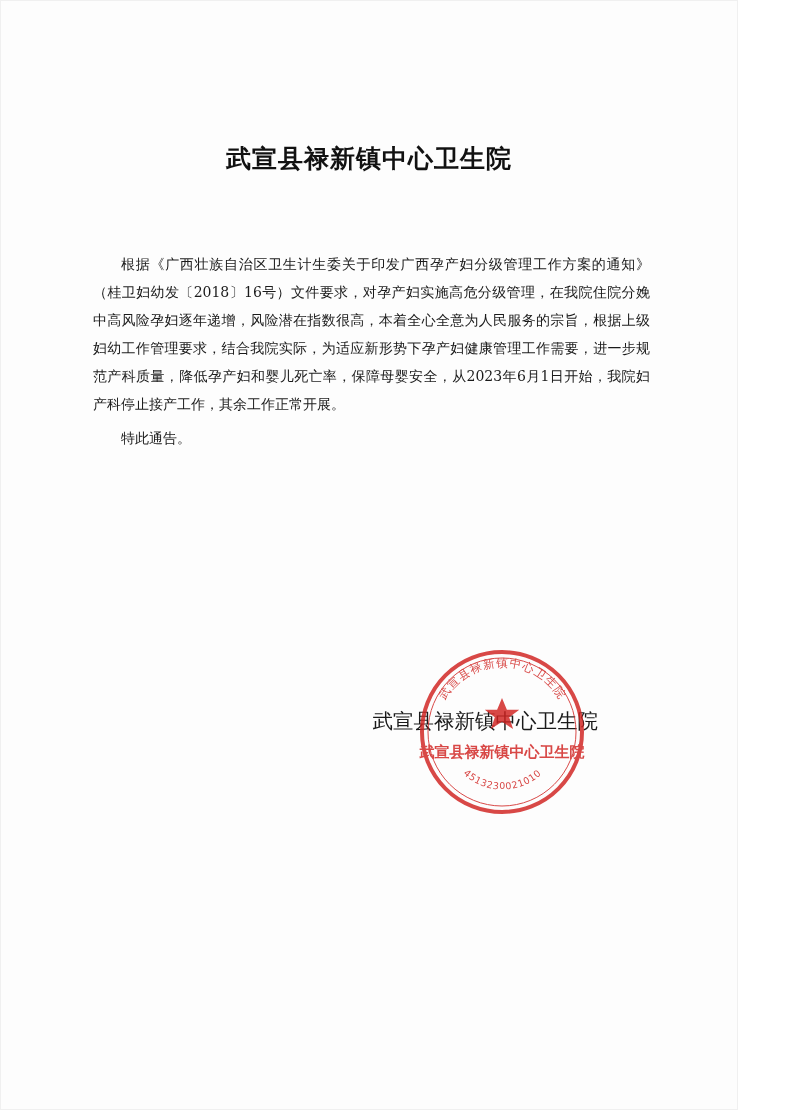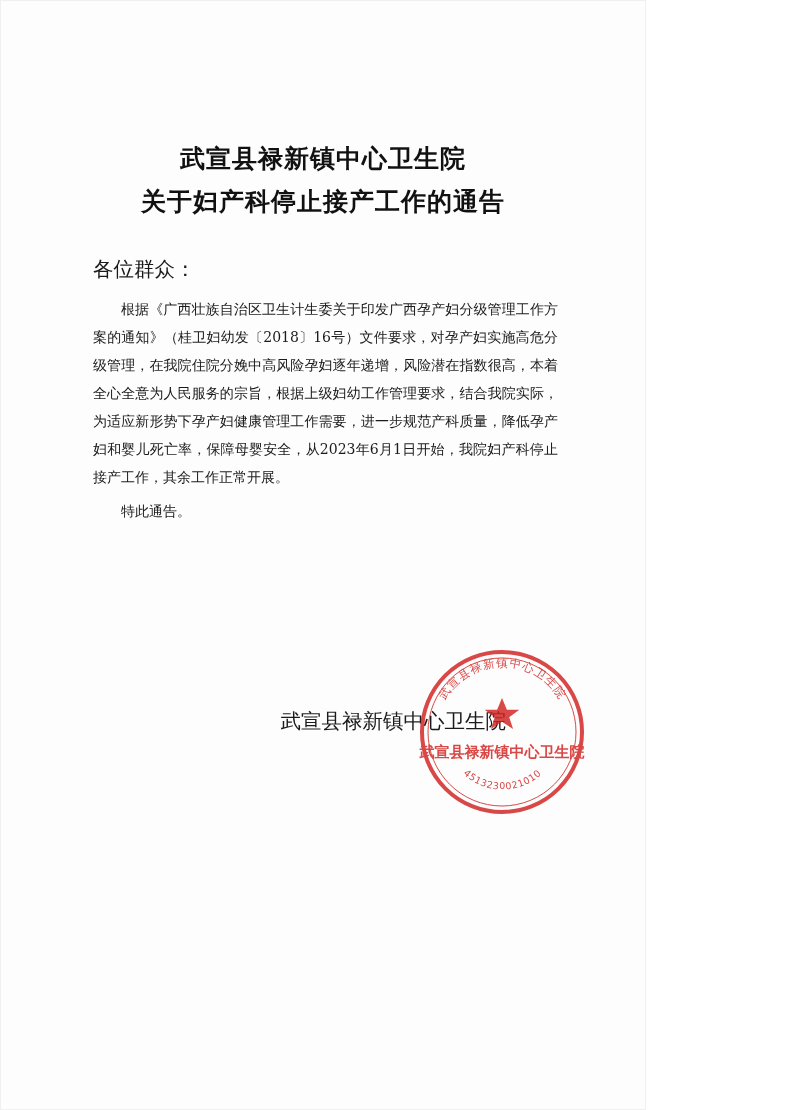--- a/index.html
+++ b/index.html
@@ -10,21 +10,21 @@
   body {
     width: 786px;
     height: 1110px;
     font-family: "DejaVu Serif", "Liberation Serif", serif;
     color: #1a1a1a;
     position: relative;
     overflow: hidden;
   }
   .page {
     position: relative;
-    width: 646px;
+    width: 738px;
     height: 1110px;
     background: #fdfdfd;
     box-sizing: border-box;
     text-decoration: underline;
   }
   .doc-title {
     text-align: center;
     font-weight: bold;
     font-size: 25px;
     letter-spacing: 1px;
@@ -116,25 +116,23 @@
 </style>
 </head>
 <body>
 
 <div class="page">
 
   <div class="page-edge"></div>
 
   <div class="title-block">
     <div class="doc-title">武宣县禄新镇中心卫生院</div>
-    <div class="doc-title title-line-2">关于妇产科停止接产工作的通告</div>
   </div>
 
   <div class="body-block">
-    <div class="salutation">各位群众：</div>
     <p class="para">根据《广西壮族自治区卫生计生委关于印发广西孕产妇分级管理工作方案的通知》（桂卫妇幼发〔2018〕16号）文件要求，对孕产妇实施高危分级管理，在我院住院分娩中高风险孕妇逐年递增，风险潜在指数很高，本着全心全意为人民服务的宗旨，根据上级妇幼工作管理要求，结合我院实际，为适应新形势下孕产妇健康管理工作需要，进一步规范产科质量，降低孕产妇和婴儿死亡率，保障母婴安全，从2023年6月1日开始，我院妇产科停止接产工作，其余工作正常开展。</p>
     <p class="para para-closing">特此通告。</p>
   </div>
 
   <div class="sign-block">
     <div class="sign-line">武宣县禄新镇中心卫生院</div>
   </div>
 
   <div class="seal">
     <svg width="175" height="175" viewBox="0 0 175 175" xmlns="http://www.w3.org/2000/svg">

